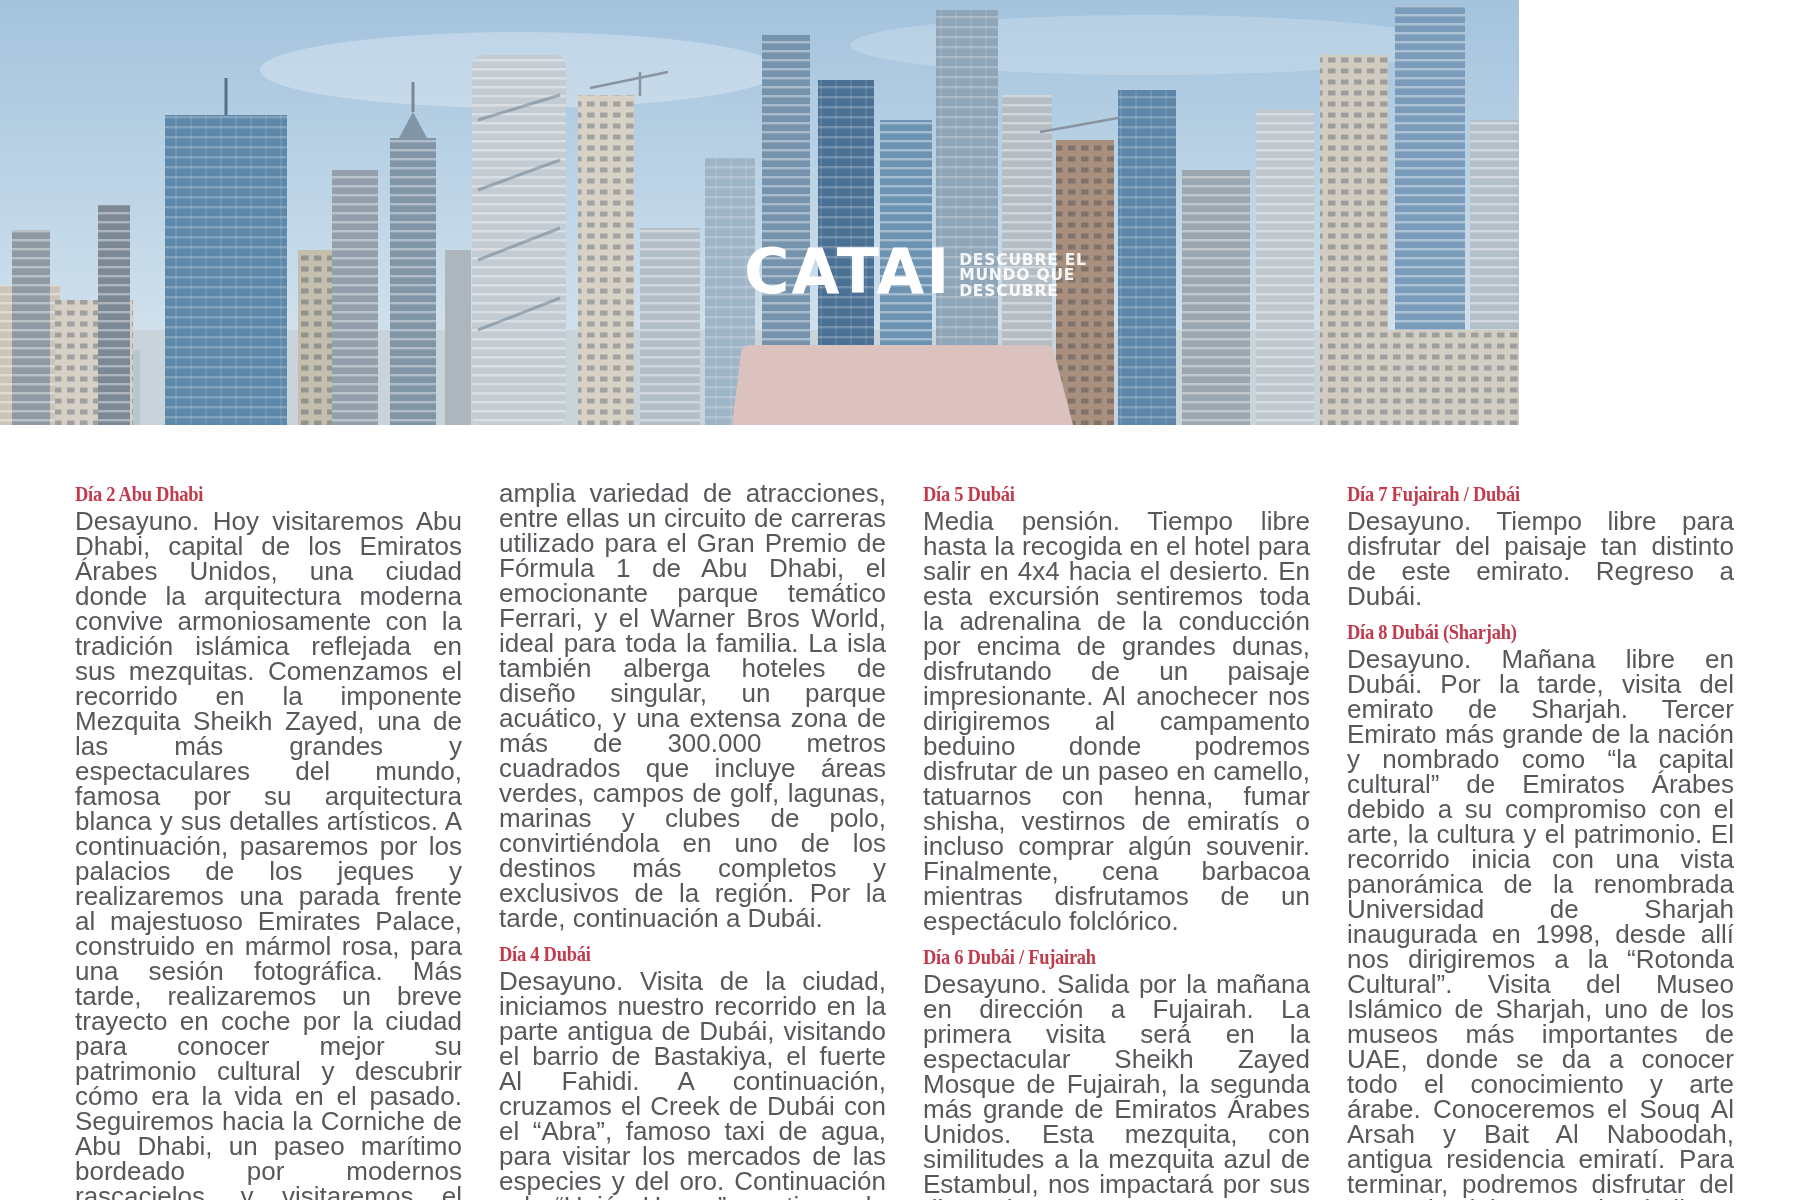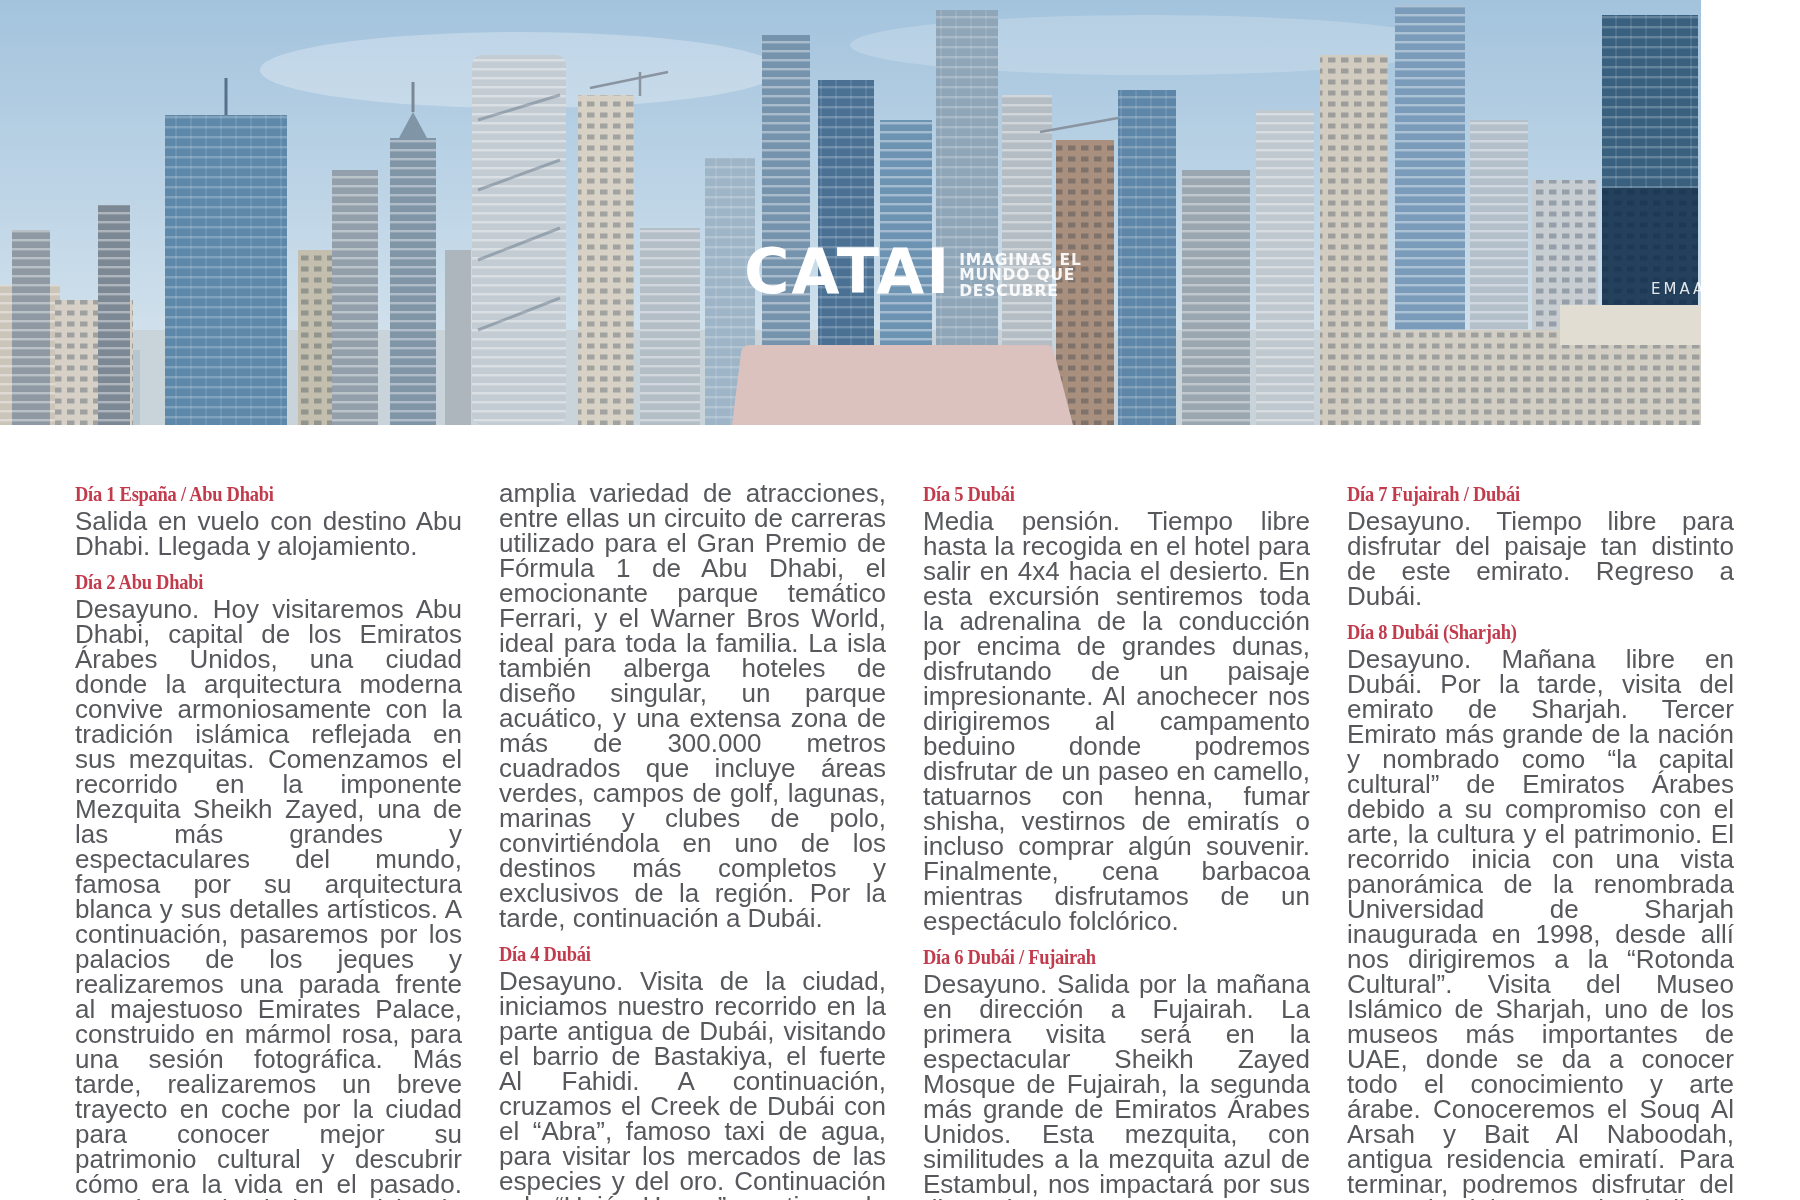--- a/index.html
+++ b/index.html
@@ -5,21 +5,21 @@
   * { margin:0; padding:0; box-sizing:border-box; }
   html,body { width:1800px; height:1200px; }
   body {
     background:#ffffff;
     font-family:"Liberation Sans", sans-serif;
     overflow:hidden;
   }
   
   .hero {
     position:relative;
-    width:1701px; height:425px;
+    width:1519px; height:425px;
     overflow:hidden;
     background:#a21caf;
   }
   .hero svg { position:absolute; inset:0; display:block; }
   .brand-lockup {
     position:absolute; left:744px; top:243px;
     display:flex; align-items:flex-end; gap:8px;
     color:#ffffff;
   }
   .brand {
@@ -185,36 +185,32 @@
     <rect x="1355" y="330" width="445" height="95" fill="#d3cec3"></rect>
     <rect x="1355" y="330" width="445" height="95" fill="url(#winG)"></rect>
     <rect x="1560" y="305" width="180" height="40" fill="#e2ddd2"></rect>
 
     <path d="M732,425 L741,353 Q742,345 750,345 L1046,345 Q1053,345 1054,352 L1073,425 Z" fill="#dcc2bf"></path>
   </svg>
 
   <div class="brand-lockup">
     <span class="brand">CATAI</span>
     <span class="tagline">
-      <span>IMAGINAS EL</span>
+      <span>DESCUBRE EL</span>
       <span>MUNDO QUE</span>
       <span>DESCUBRE</span>
     </span>
   </div>
   <div class="emaar-sign">EMAAR</div>
 </header>
 
 <main class="itinerary">
 
   <div class="col">
     <section class="entry">
-      <h3 class="day-title">Día 1 España / Abu Dhabi</h3>
-      <p class="day-body">Salida en vuelo con destino Abu Dhabi. Llegada y alojamiento.</p>
-    </section>
-    <section class="entry">
       <h3 class="day-title">Día 2 Abu Dhabi</h3>
       <p class="day-body">Desayuno. Hoy visitaremos Abu Dhabi, capital de los Emiratos Árabes Unidos, una ciudad donde la arquitectura moderna convive armoniosamente con la tradición islámica reflejada en sus mezquitas. Comenzamos el recorrido en la imponente Mezquita Sheikh Zayed, una de las más grandes y espectaculares del mundo, famosa por su arquitectura blanca y sus detalles artísticos. A continuación, pasaremos por los palacios de los jeques y realizaremos una parada frente al majestuoso Emirates Palace, construido en mármol rosa, para una sesión fotográfica. Más tarde, realizaremos un breve trayecto en coche por la ciudad para conocer mejor su patrimonio cultural y descubrir cómo era la vida en el pasado. Seguiremos hacia la Corniche de Abu Dhabi, un paseo marítimo bordeado por modernos rascacielos, y visitaremos el Heritage Village, que recrea el estilo de vida tradicional emiratí. Tarde libre para disfrutar de la ciudad a tu ritmo.</p>
     </section>
 
   </div>
 
   <div class="col">
     <section class="entry">
       <p class="day-body">amplia variedad de atracciones, entre ellas un circuito de carreras utilizado para el Gran Premio de Fórmula 1 de Abu Dhabi, el emocionante parque temático Ferrari, y el Warner Bros World, ideal para toda la familia. La isla también alberga hoteles de diseño singular, un parque acuático, y una extensa zona de más de 300.000 metros cuadrados que incluye áreas verdes, campos de golf, lagunas, marinas y clubes de polo, convirtiéndola en uno de los destinos más completos y exclusivos de la región. Por la tarde, continuación a Dubái.</p>
     </section>

